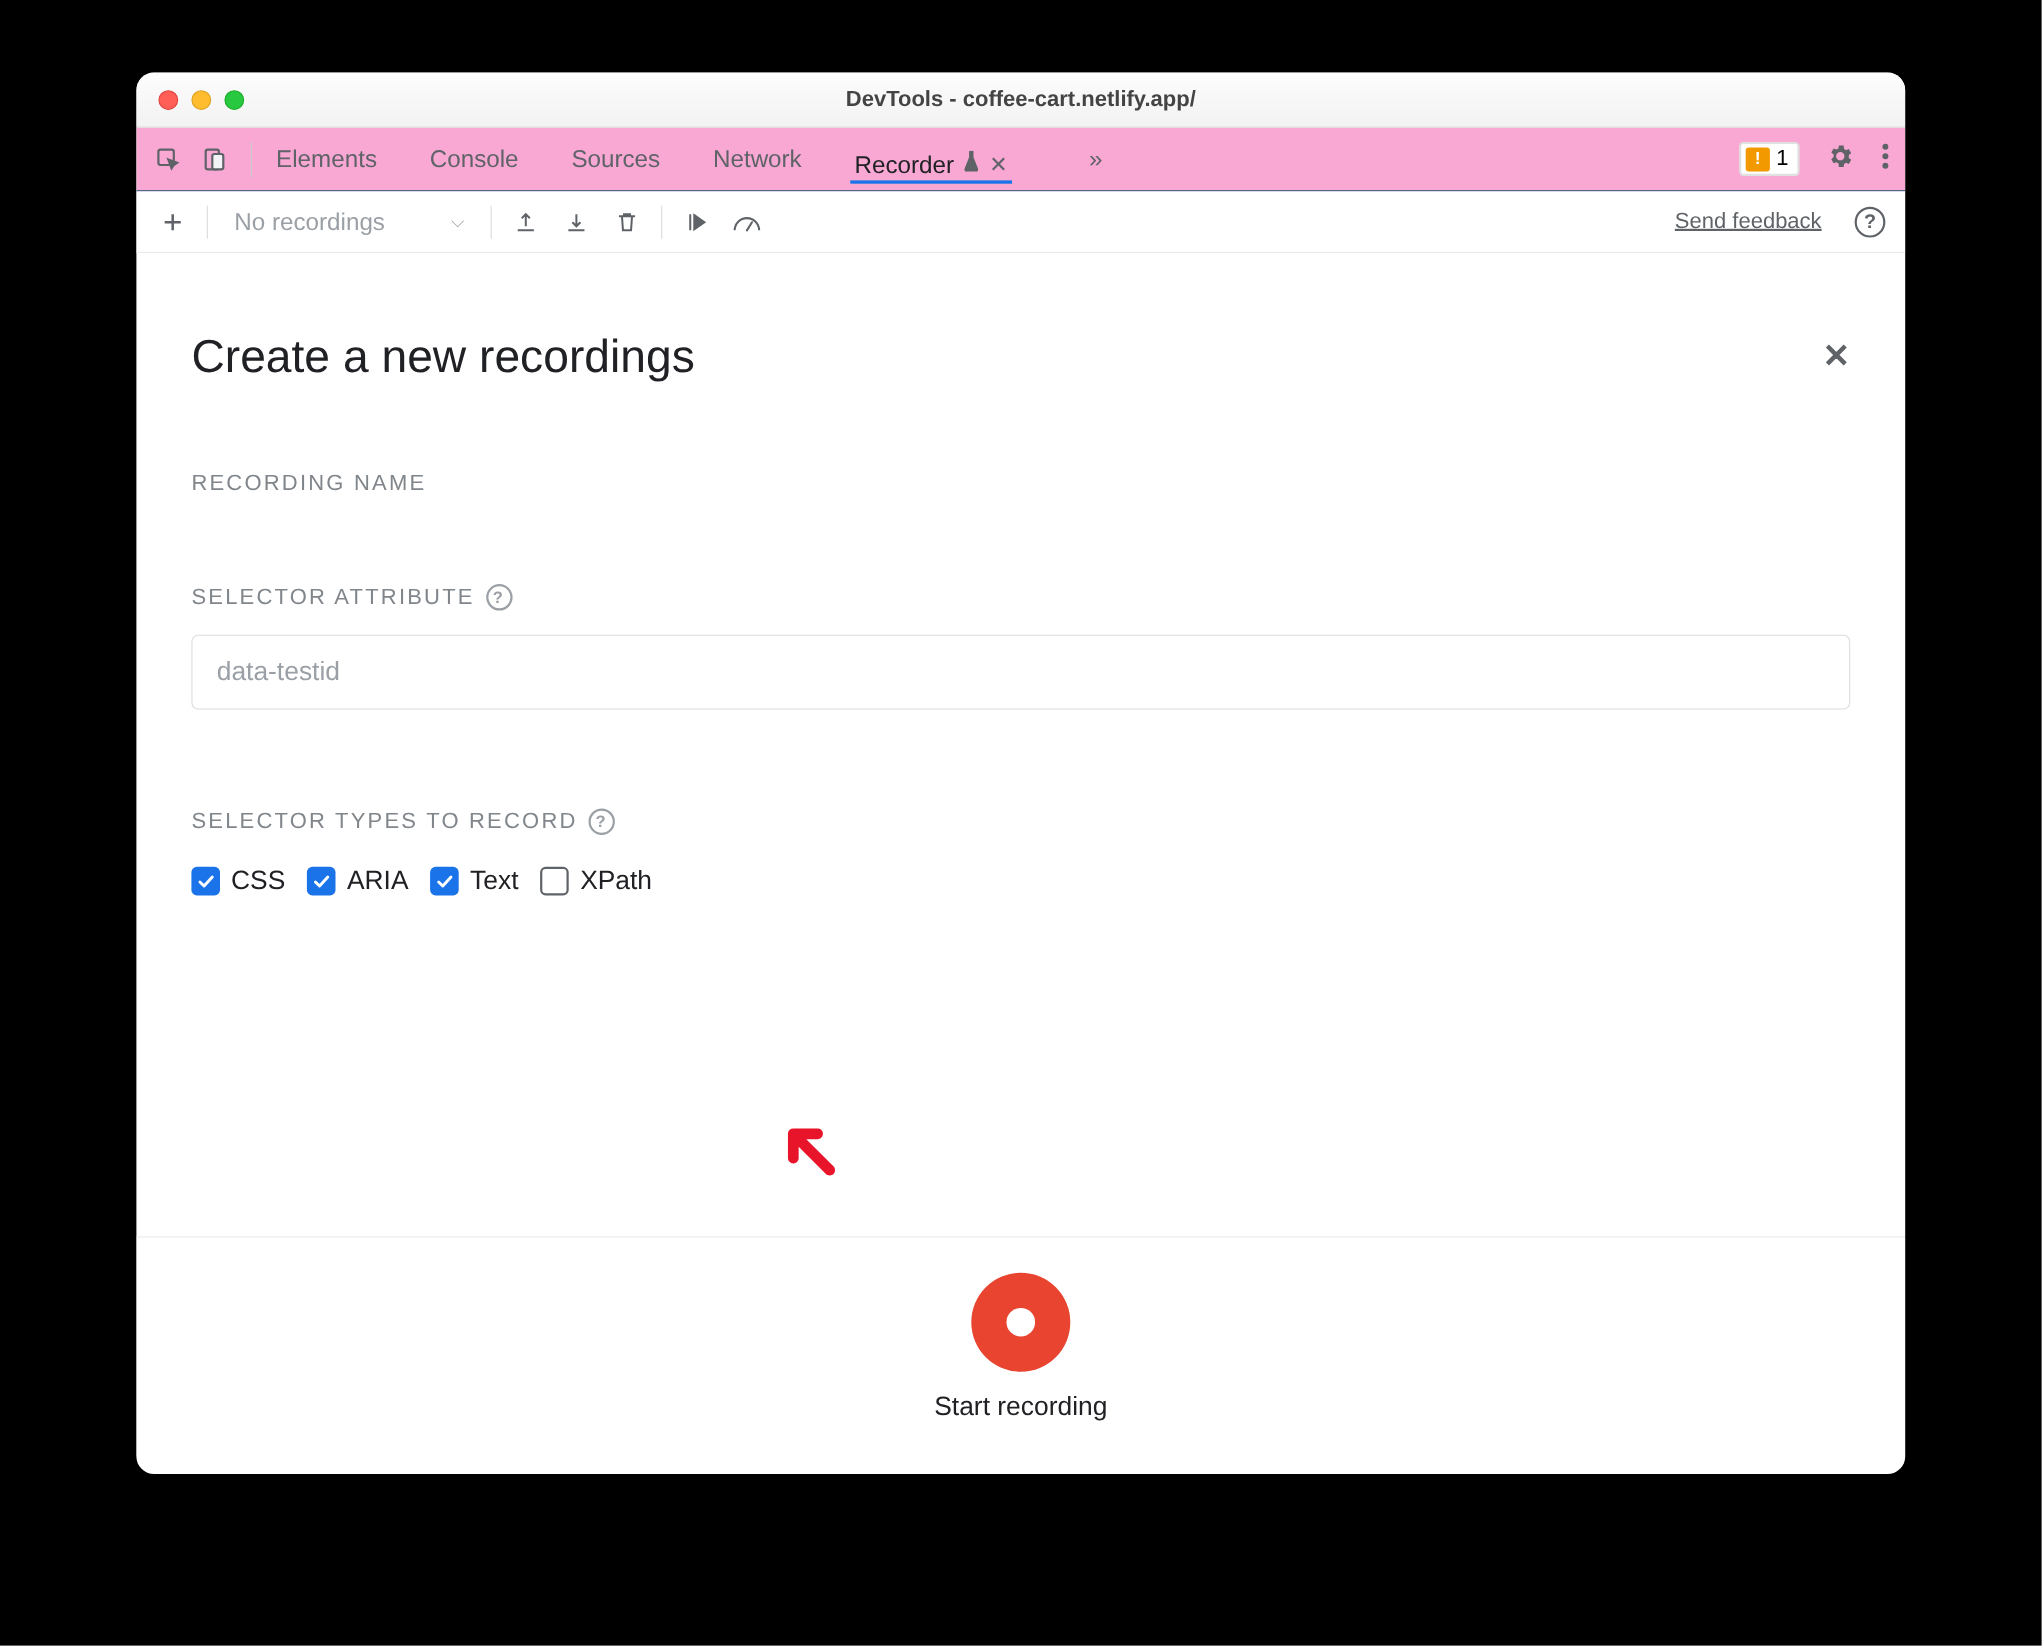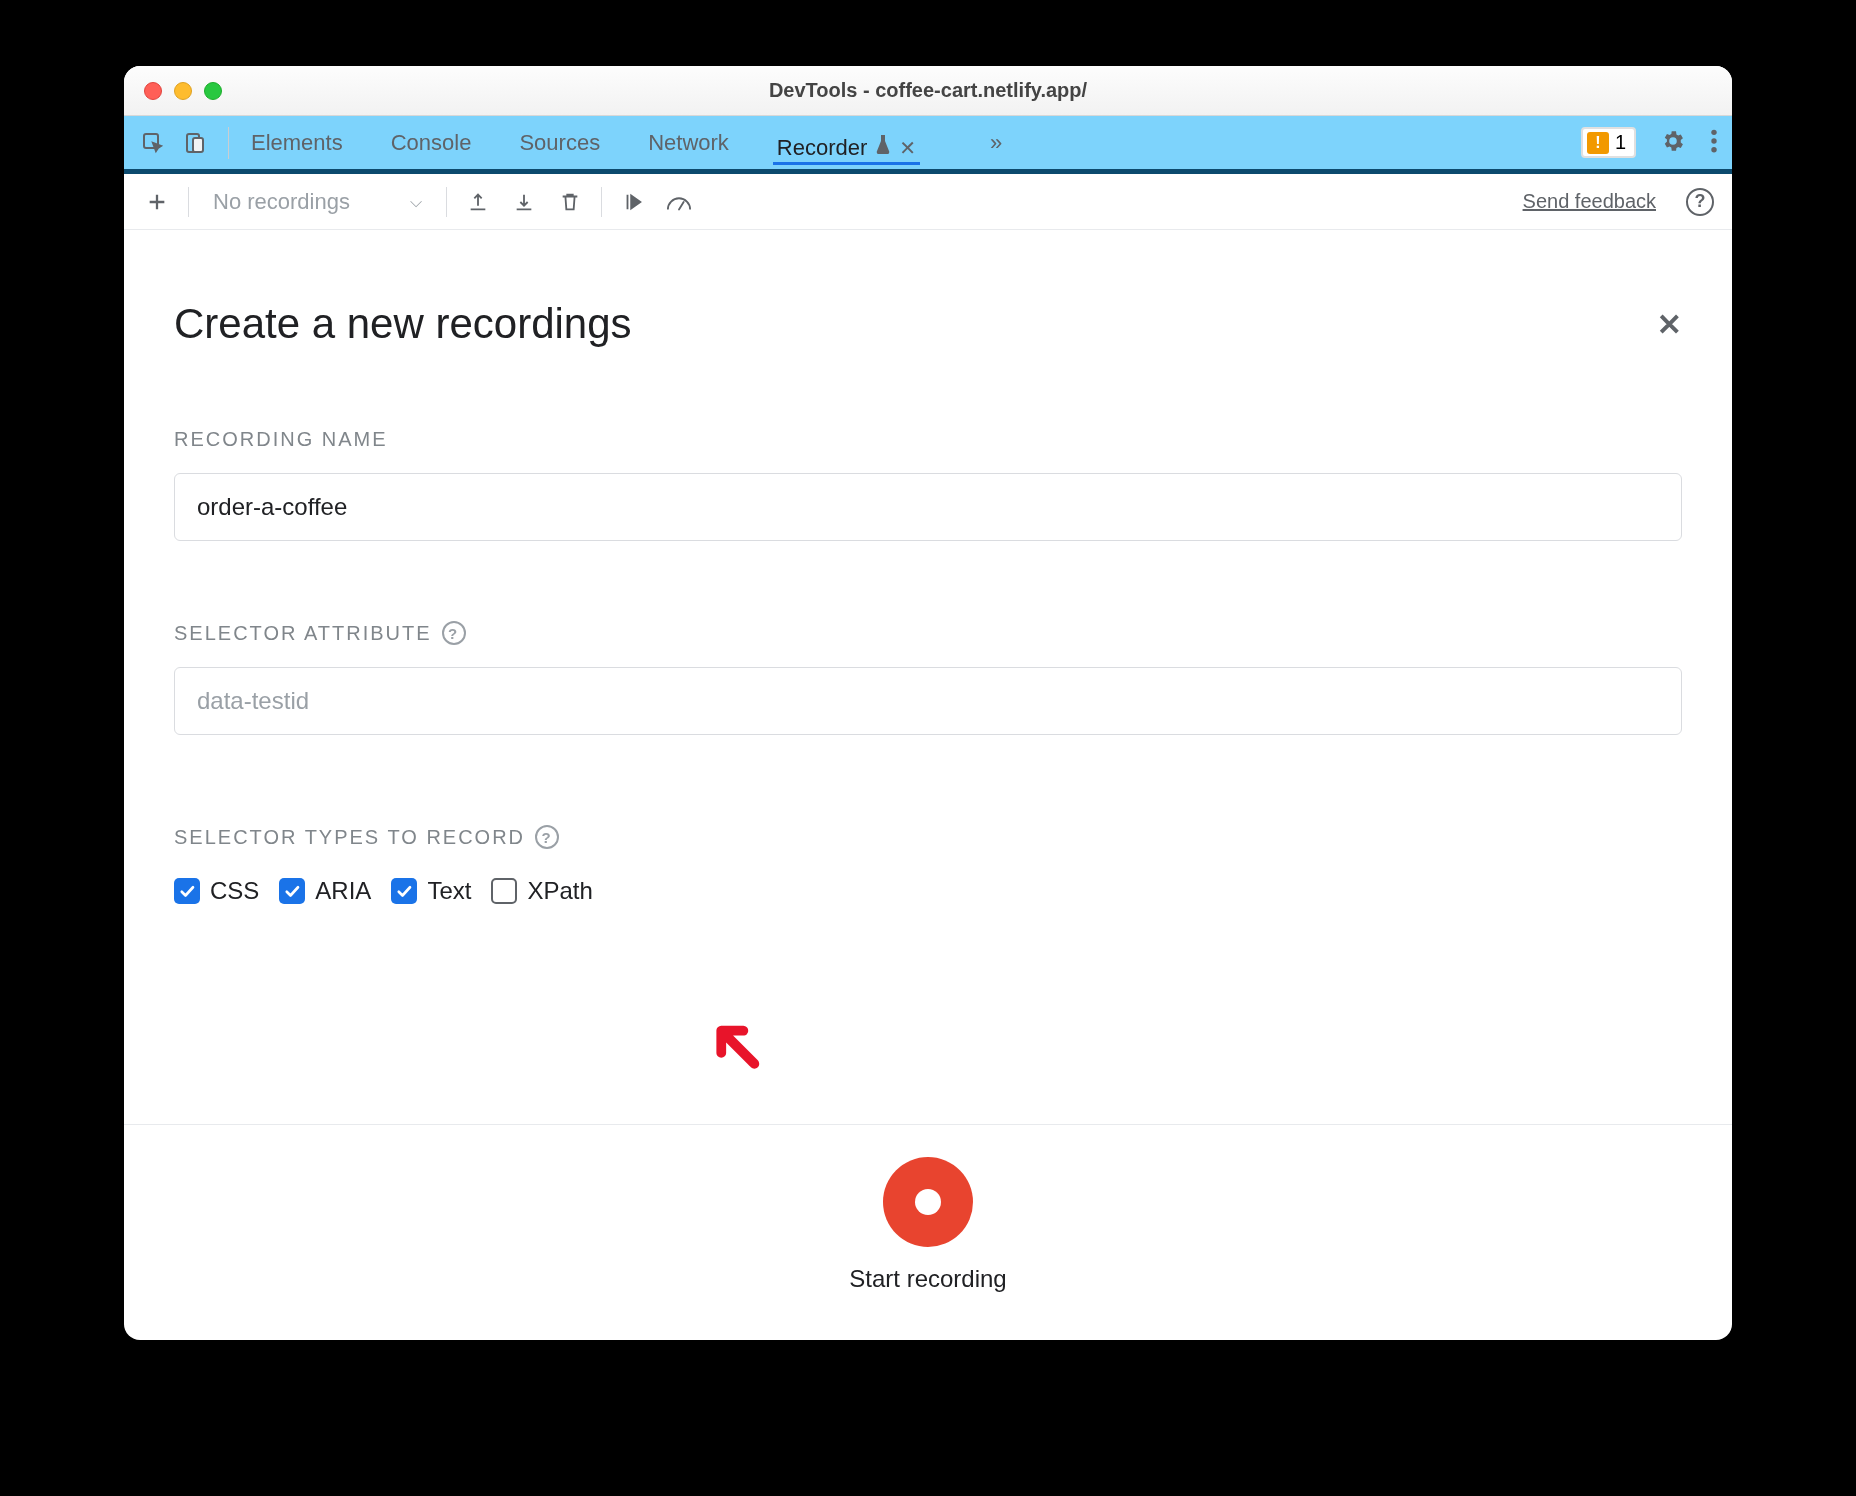--- a/index.html
+++ b/index.html
@@ -42,22 +42,22 @@
   .dot.yellow { background: #febc2e; border: 1px solid #dea123; }
   .dot.green { background: #28c840; border: 1px solid #1dad2b; }
   .title {
     margin: 0 auto;
     font-size: 20px;
     font-weight: 600;
     color: #444;
   }
   .tabs {
     height: 58px;
-    background: #7dd3fc;
-    border-bottom: 5px solid #0c4a6e;
+    background: #f9a8d4;
+    border-bottom: 1px solid #0c4a6e;
     display: flex;
     align-items: center;
     padding: 0 14px;
     gap: 8px;
   }
   .tabs .left-icons {
     display: flex;
     gap: 12px;
     align-items: center;
   }
@@ -331,21 +331,20 @@
   </div>
 
   <div class="content">
     <div class="hdr">
       <h1>Create a new recordings</h1>
       <span class="close-x">✕</span>
     </div>
 
     <div class="section">
       <div class="label">RECORDING NAME</div>
-      <input class="input" value="order-a-coffee" style="">
     </div>
 
     <div class="section">
       <div class="label">
         <span>SELECTOR ATTRIBUTE</span>
         <span class="help-sm">?</span>
       </div>
       <input class="input" placeholder="data-testid" style="">
     </div>
 

